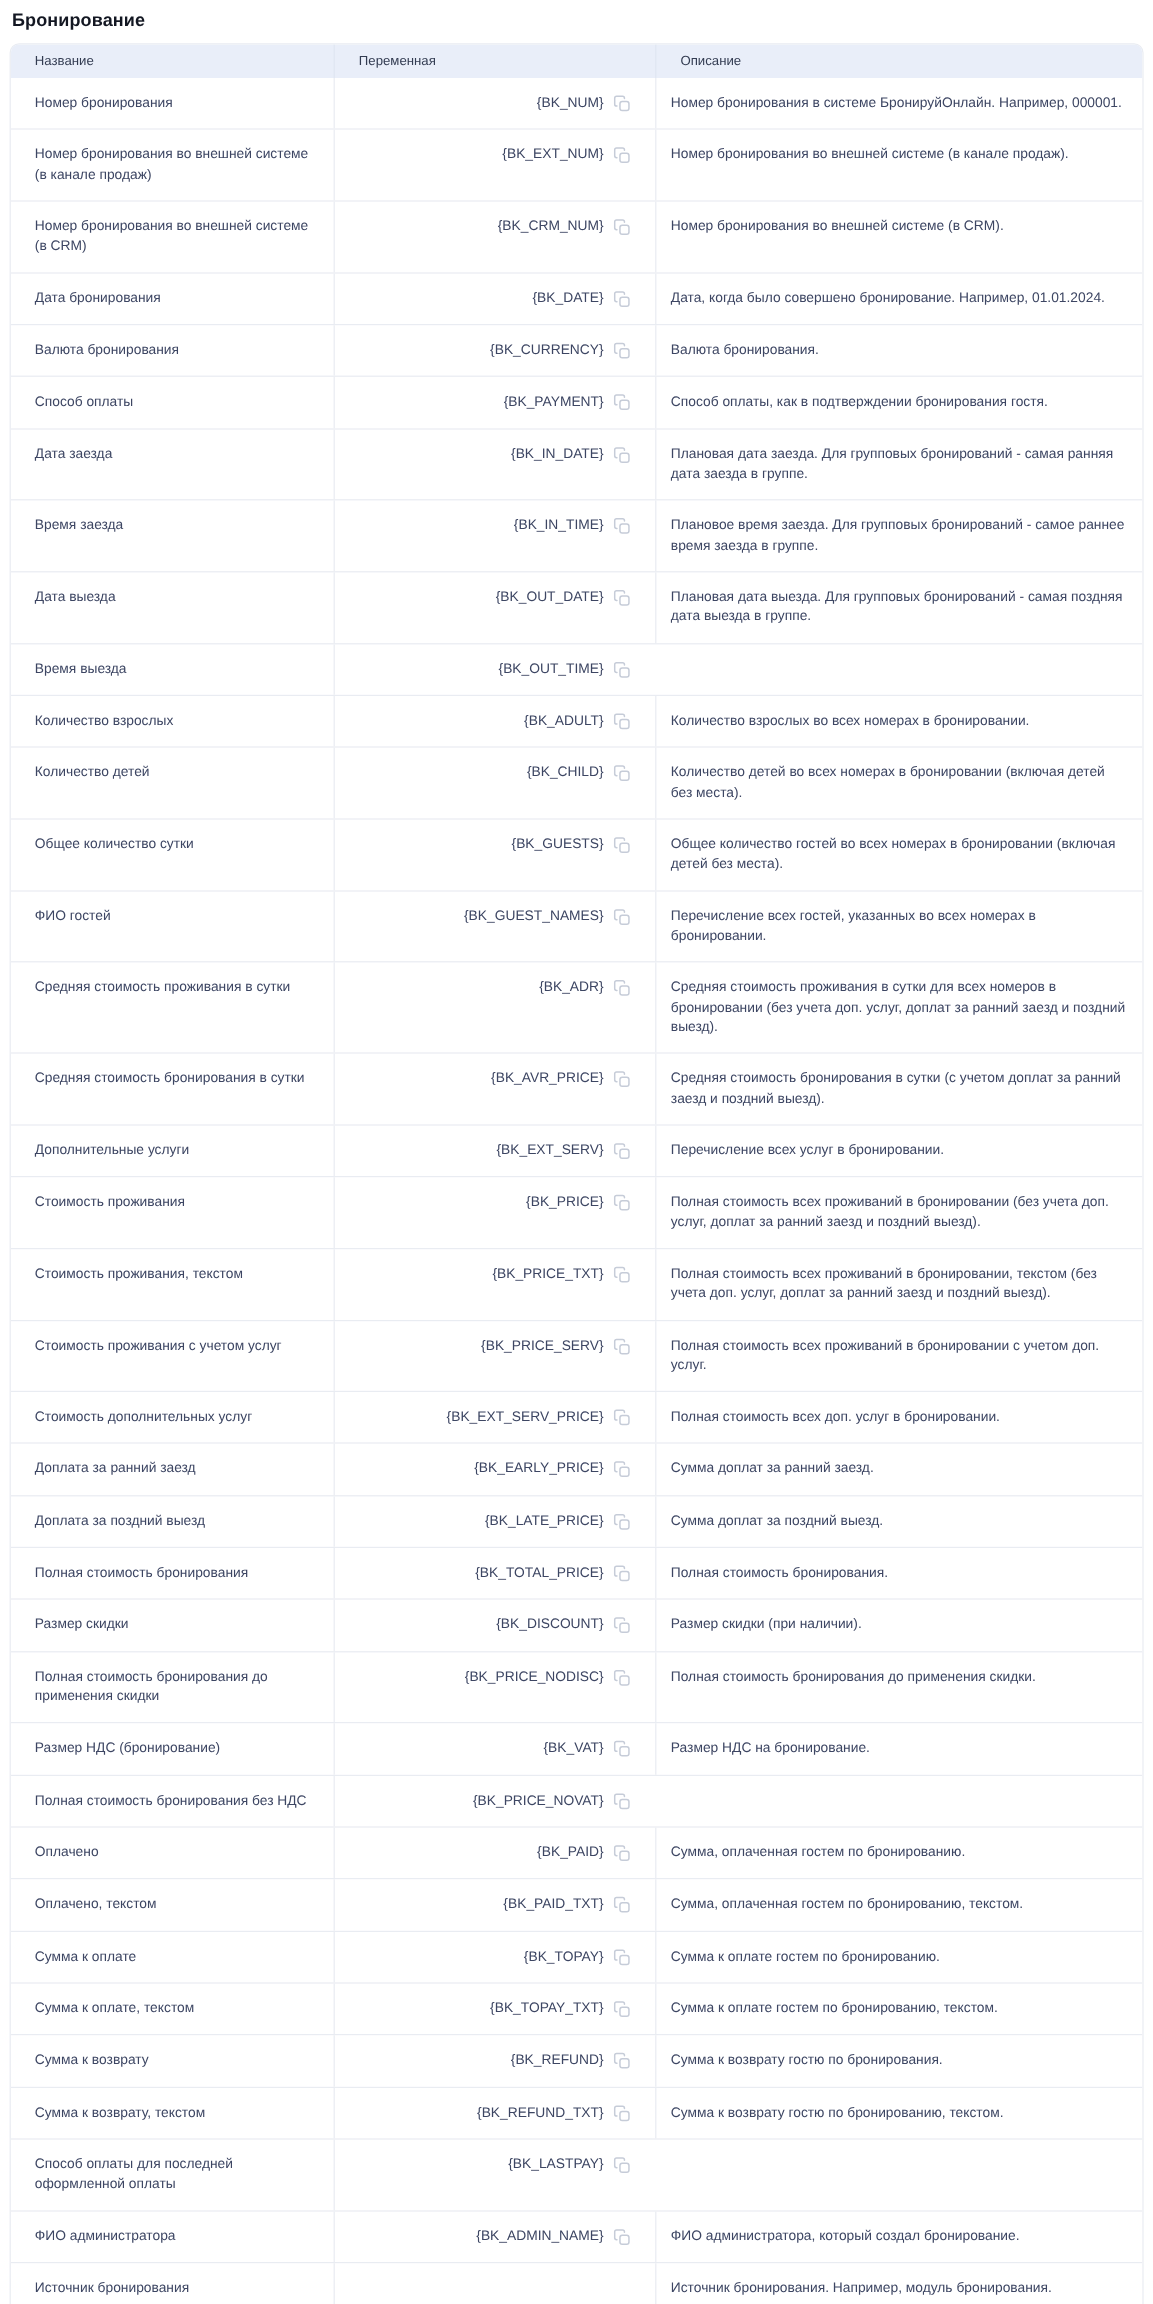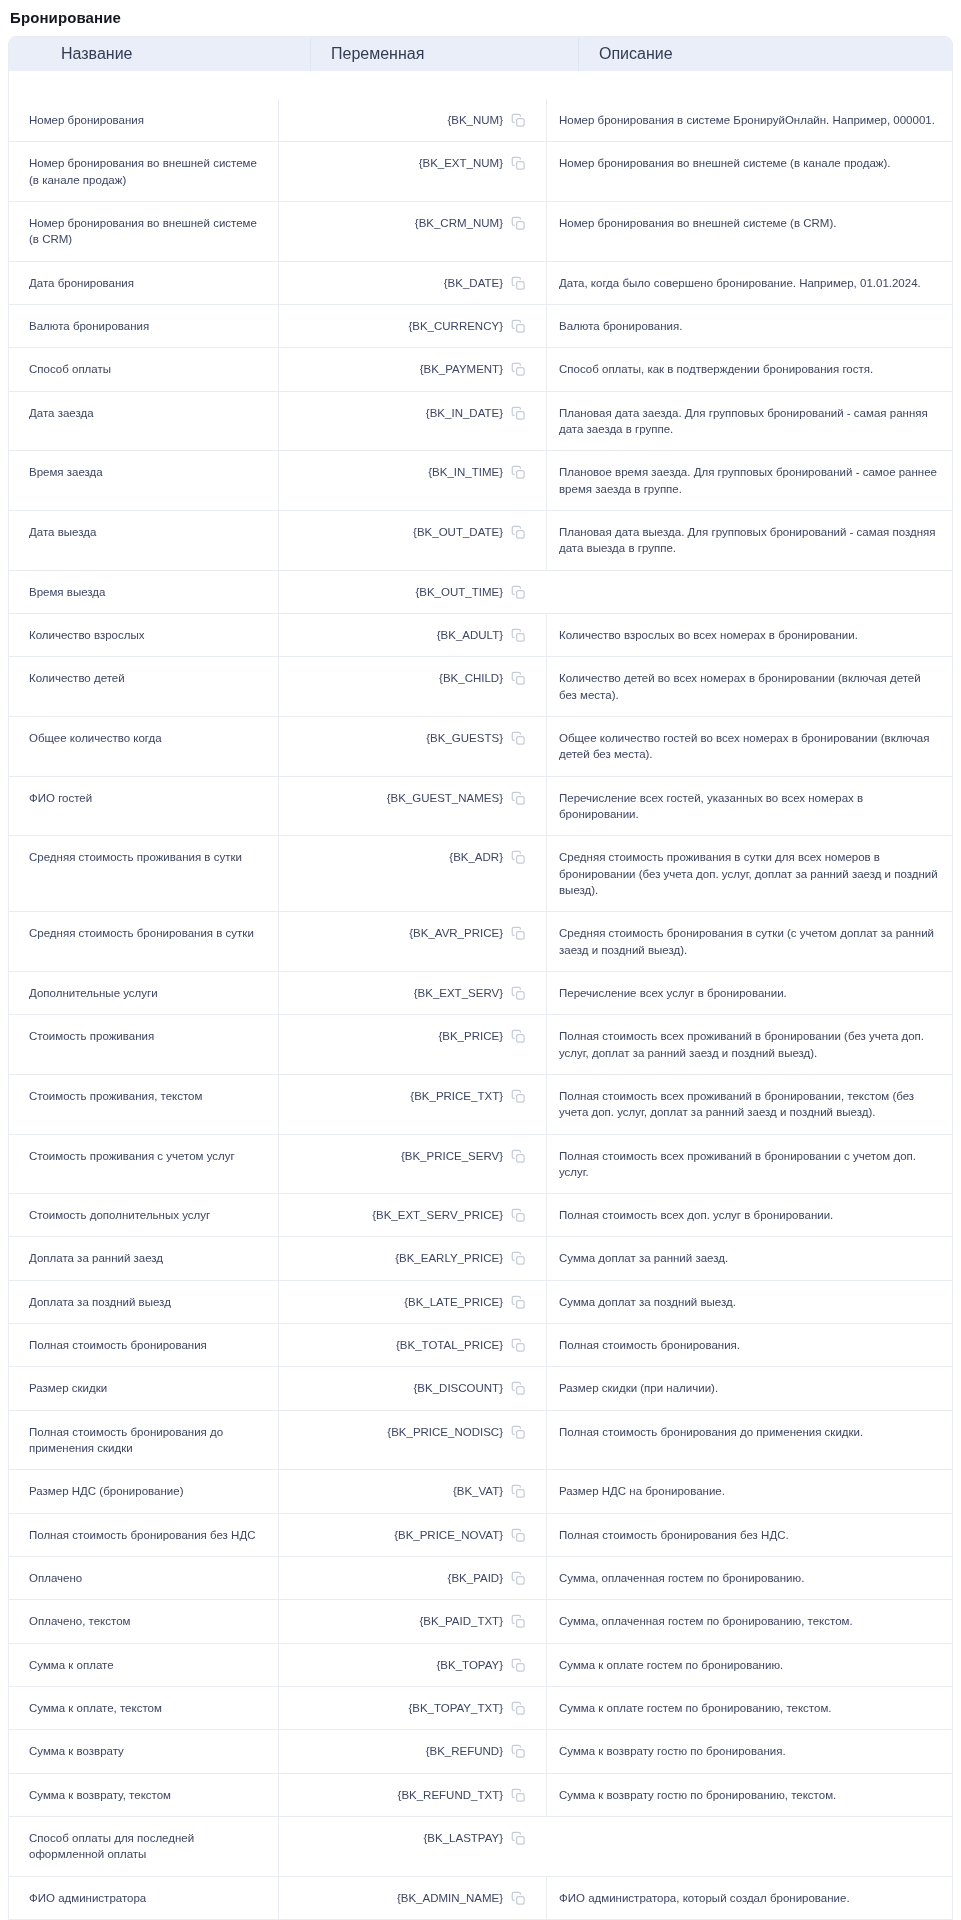--- a/index.html
+++ b/index.html
@@ -23,34 +23,33 @@
     border-radius: 8px;
     overflow: hidden;
     background: #fff;
   }
   .thead {
     display: grid;
     grid-template-columns: 269px 268px 1fr;
     background: #e9eef9;
   }
   .th {
-    font-size: 16px;
+    font-size: 11px;
     font-weight: 400;
     color: #333c52;
     padding: 8px 20px;
     position: relative;
-    margin-left: 32px;
   }
   .th + .th { border-left: 1px solid #dfe5f2; }
   .tbody .tr {
     display: grid;
     grid-template-columns: 269px 268px 1fr;
     border-top: 1px solid #e9ecf2;
   }
-  .tbody .tr:first-child { border-top: none; margin-top: 28px; }
+  .tbody .tr:first-child { border-top: none; }
   .td {
     font-size: 11.5px;
     line-height: 1.42;
     padding: 13px 20px;
     color: #3d4663;
   }
   .td + .td { border-left: 1px solid #e9ecf2; }
   .td.desc { padding-right: 14px; padding-left: 12px; }
   .td.var {
     display: flex;
@@ -272,21 +271,21 @@
             <rect x="9" y="9" width="12" height="12" rx="3"></rect>
             <path d="M5 15H4.5A2.5 2.5 0 0 1 2 12.5v-8A2.5 2.5 0 0 1 4.5 2h8A2.5 2.5 0 0 1 15 4.5V5"></path>
           </svg>
         </span>
       </button>
     </div>
     <div class="td desc">Количество детей во всех номерах в бронировании (включая детей без места).</div>
   </div>
 
   <div class="tr">
-    <div class="td name">Общее количество когда</div>
+    <div class="td name">Общее количество сутки</div>
     <div class="td var">
       <span class="var-code">{BK_GUESTS}</span>
       <button class="copy-btn" type="button">
         <span>
           <svg width="15" height="15" viewBox="0 0 24 24" fill="none" stroke="#c6ccd8" stroke-width="2" stroke-linecap="round" stroke-linejoin="round">
             <rect x="9" y="9" width="12" height="12" rx="3"></rect>
             <path d="M5 15H4.5A2.5 2.5 0 0 1 2 12.5v-8A2.5 2.5 0 0 1 4.5 2h8A2.5 2.5 0 0 1 15 4.5V5"></path>
           </svg>
         </span>
       </button>
@@ -524,21 +523,20 @@
       <span class="var-code">{BK_PRICE_NOVAT}</span>
       <button class="copy-btn" type="button">
         <span>
           <svg width="15" height="15" viewBox="0 0 24 24" fill="none" stroke="#c6ccd8" stroke-width="2" stroke-linecap="round" stroke-linejoin="round">
             <rect x="9" y="9" width="12" height="12" rx="3"></rect>
             <path d="M5 15H4.5A2.5 2.5 0 0 1 2 12.5v-8A2.5 2.5 0 0 1 4.5 2h8A2.5 2.5 0 0 1 15 4.5V5"></path>
           </svg>
         </span>
       </button>
     </div>
-    <div class="td desc">Полная стоимость бронирования без НДС.</div>
   </div>
 
   <div class="tr">
     <div class="td name">Оплачено</div>
     <div class="td var">
       <span class="var-code">{BK_PAID}</span>
       <button class="copy-btn" type="button">
         <span>
           <svg width="15" height="15" viewBox="0 0 24 24" fill="none" stroke="#c6ccd8" stroke-width="2" stroke-linecap="round" stroke-linejoin="round">
             <rect x="9" y="9" width="12" height="12" rx="3"></rect>

